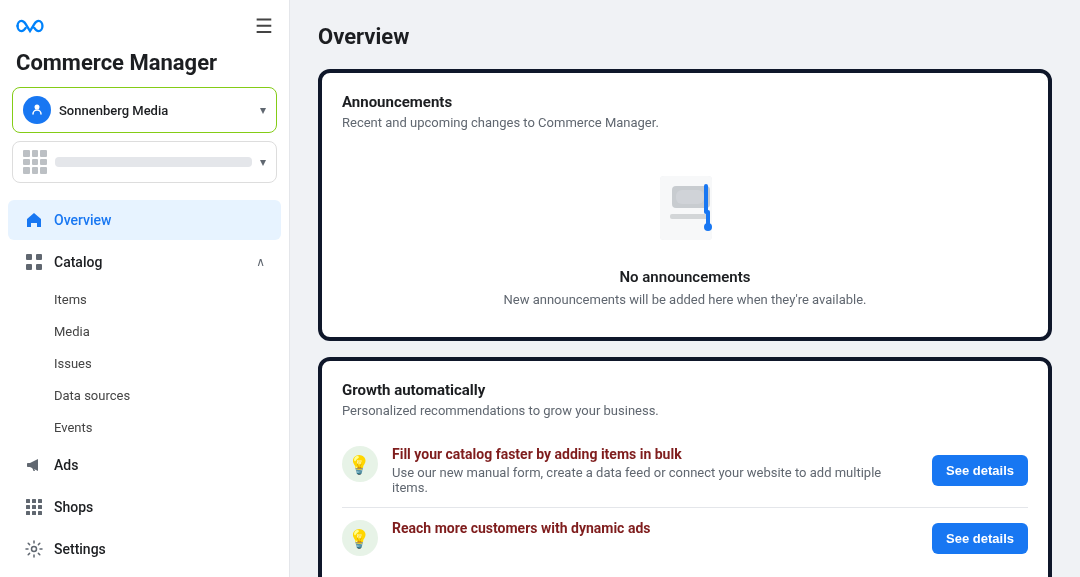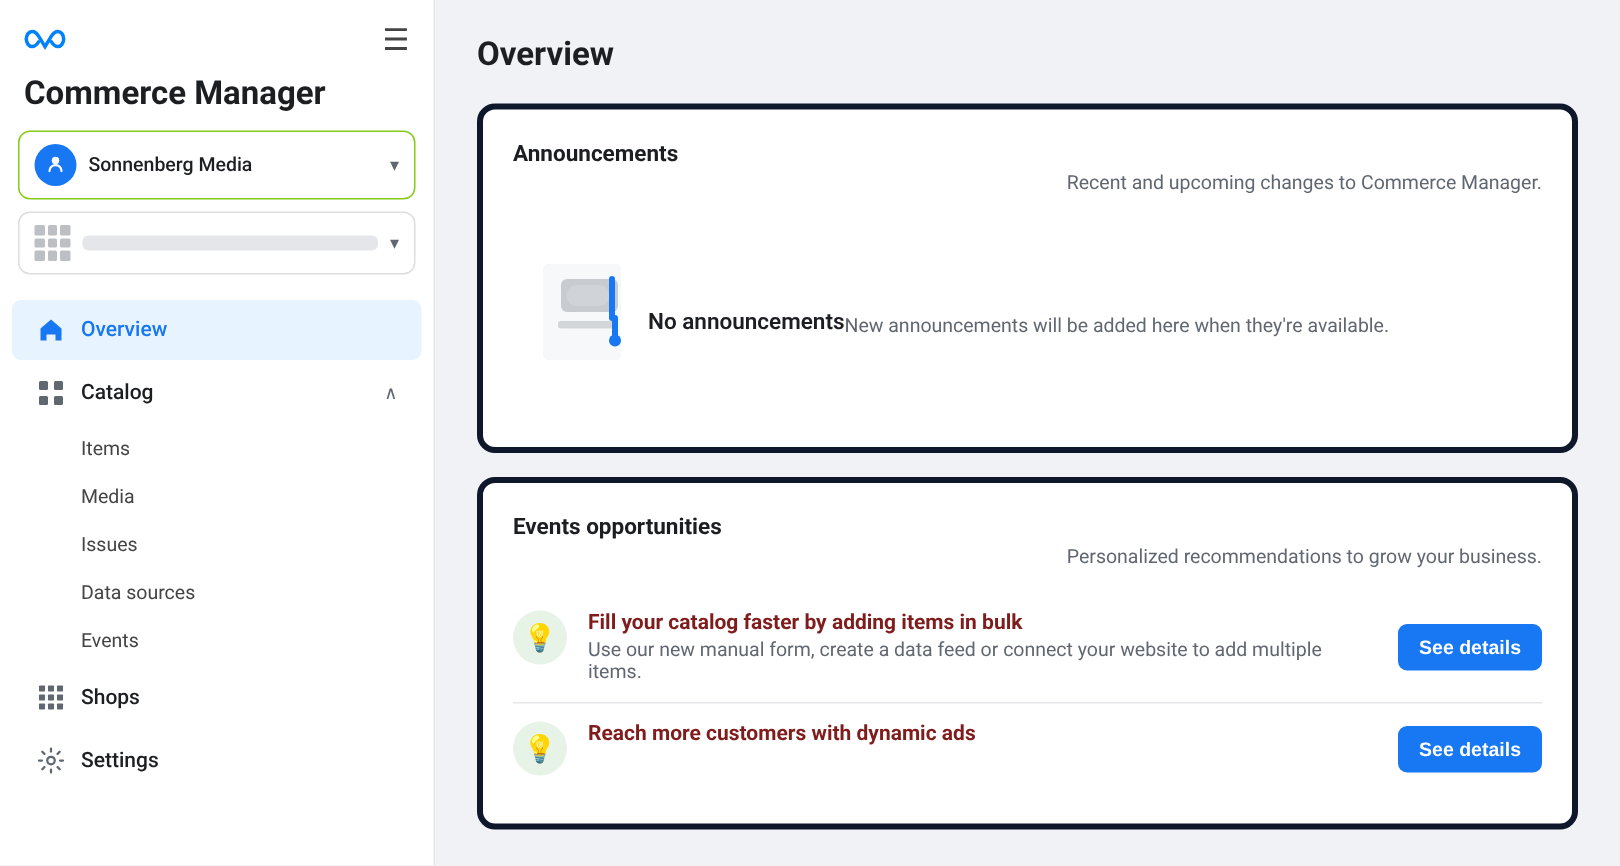--- a/index.html
+++ b/index.html
@@ -213,27 +213,26 @@
       font-size: 15px;
       font-weight: 700;
       color: #1c1e21;
       margin-bottom: 4px;
     }
 
     .card-subtitle {
       font-size: 13px;
       color: #606770;
       margin-bottom: 16px;
-      text-align: right;
     }
 
     
     .announcement-empty {
       display: flex;
-      flex-direction: row;
+      flex-direction: column;
       align-items: center;
       padding: 20px 0 10px 0;
     }
 
     .paint-roller-icon {
       width: 90px;
       height: 90px;
       margin-bottom: 12px;
     }
 
@@ -385,20 +384,30 @@
       <span>Issues</span>
     </div>
     <div class="submenu-item">
       <span>Data sources</span>
     </div>
     <div class="submenu-item">
       <span>Events</span>
     </div>
   </div>
 
+  <div class="nav-item">
+    <div class="nav-icon">
+      <svg width="18" height="18" viewBox="0 0 18 18" fill="none">
+        <path d="M3 7H5V11H3C2.4 11 2 10.6 2 10V8C2 7.4 2.4 7 3 7Z" fill="#606770"></path>
+        <path d="M5 7L13 3V15L5 11V7Z" fill="#606770"></path>
+        <path d="M7 11L8.5 15H10L8.5 11H7Z" fill="#606770"></path>
+      </svg>
+    </div>
+    <span class="nav-label">Ads</span>
+  </div>
 
   <div class="nav-item">
     <div class="nav-icon">
       <svg width="18" height="18" viewBox="0 0 18 18" fill="none">
         <rect x="1" y="1" width="4" height="4" rx="0.5" fill="#606770"></rect>
         <rect x="7" y="1" width="4" height="4" rx="0.5" fill="#606770"></rect>
         <rect x="13" y="1" width="4" height="4" rx="0.5" fill="#606770"></rect>
         <rect x="1" y="7" width="4" height="4" rx="0.5" fill="#606770"></rect>
         <rect x="7" y="7" width="4" height="4" rx="0.5" fill="#606770"></rect>
         <rect x="13" y="7" width="4" height="4" rx="0.5" fill="#606770"></rect>
@@ -446,21 +455,21 @@
         <rect x="66" y="44" width="4" height="16" rx="2" fill="#1877f2"></rect>
         <ellipse cx="68" cy="61" rx="4" ry="4" fill="#1877f2"></ellipse>
       </svg>
 
       <div class="announcement-empty-title">No announcements</div>
       <div class="announcement-empty-subtitle">New announcements will be added here when they're available.</div>
     </div>
   </div>
 
   <div class="card">
-    <div class="card-title">Events opportunities</div>
+    <div class="card-title">Growth automatically</div>
     <div class="card-subtitle">Personalized recommendations to grow your business.</div>
 
     <div class="growth-item">
       <div class="growth-icon-wrap">
         <span style="color:#2d8a2d;font-size:18px;">💡</span>
       </div>
       <div class="growth-text">
         <div class="growth-title">Fill your catalog faster by adding items in bulk</div>
         <div class="growth-desc">Use our new manual form, create a data feed or connect your website to add multiple items.</div>
       </div>

